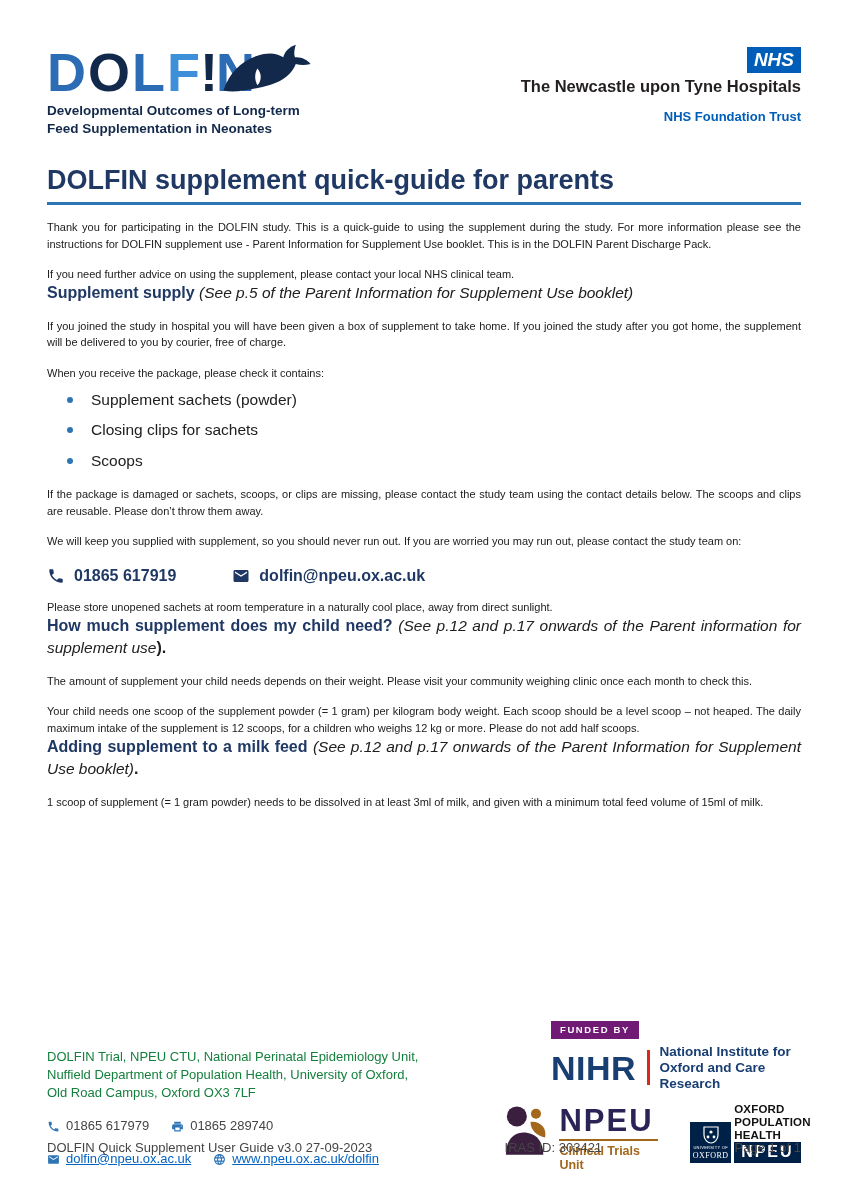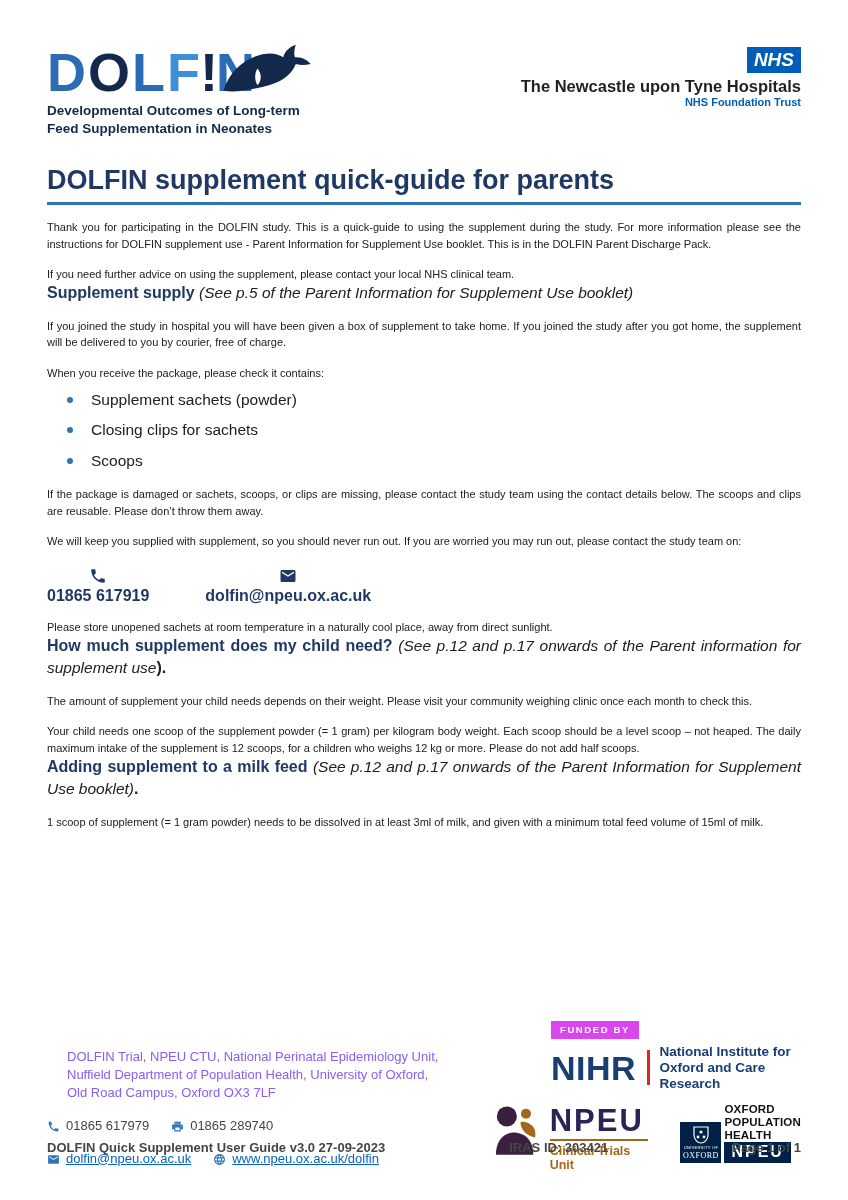--- a/index.html
+++ b/index.html
@@ -23,62 +23,62 @@
   .lt-0,.lt-2,.lt-5 { color:#2B6CB5; }
   .lt-1,.lt-4 { color:#13294B; }
   .lt-3 { color:#3E8FD9; }
   .lt-4 { letter-spacing:0; margin:0 -2px; }
   .dolphin { position:absolute; right:-58px; top:-22px; width:96px; height:76px; }
   .tagline { margin-top:3px; font-size:13.5px; font-weight:600; color:#13294B; line-height:1.3; }
 
   .nhs-block { text-align:right; padding-top:2px; }
   .nhs-box { display:inline-block; background:#005EB8; color:#fff; font-style:italic; font-weight:700; font-size:19px; line-height:1; padding:3px 7px 4px 7px;text-align:right; }
   .nhs-org { margin-top:4px; font-size:16.5px; font-weight:700; color:#231F20; }
-  .nhs-sub { margin-top:0; font-size:11px; font-weight:700; color:#005EB8; }
+  .nhs-sub { margin-top:13px; font-size:13px; font-weight:700; color:#005EB8; }
 
   
   .doc-title { margin-top:15px; font-size:27px; font-weight:700; color:#1F3864; line-height:1.05; }
   .title-rule { height:3px; background:#2E75B6; margin-top:8px; }
 
   
   .para { margin-top:14px; font-size:11px; line-height:1.48; text-align:justify; color:#202020; }
   .section-heading { font-size:16px; line-height:1.35; text-align:justify; }
   .sh-bold { font-weight:700; color:#1F3864; }
   .sh-note { font-style:italic; color:#202020; font-size:15.5px; }
   .sh-suffix { font-weight:700; color:#202020; }
 
   ul.checklist { list-style:none; margin:4px 0 0 20px; }
   ul.checklist li { position:relative; padding-left:24px; margin-top:8px; font-size:15.5px; line-height:1.45; }
   ul.checklist li::before { content:""; position:absolute; left:0; top:8px; width:6px; height:6px; border-radius:50%; background:#2E75B6; }
 
   .contact-row { margin-top:18px; display:flex; align-items:center; gap:14px; }
-  .contact-item { display:flex; align-items:center; gap:2px; font-size:16px; font-weight:700; color:#1F3864;flex-direction:column; }
+  .contact-item { display:flex; align-items:center; gap:9px; font-size:16px; font-weight:700; color:#1F3864; }
   .contact-item + .contact-item { margin-left:42px; }
   .c-icon { width:18px; height:18px; fill:#1F3864; flex:0 0 auto; }
 
   
   .f-left { position:absolute; left:47px; top:1048px; width:430px; }
-  .f-addr { font-size:13px; color:#8b5cf6; line-height:1.38;margin-left:20px; }
+  .f-addr { font-size:13px; color:#15803d; line-height:1.38; }
   .f-contact { margin-top:16px; font-size:13px; color:#454545; display:flex; align-items:center; gap:6px; line-height:1.3; }
   .f-icon { width:13px; height:13px; fill:#2E75B6; flex:0 0 auto; }
   .f-gap { width:10px; }
   .f-link { color:#0563C1; text-decoration:underline; }
 
-  .bottom-row { position:absolute; left:47px; right:47px; top:1140px; display:flex; justify-content:space-between; font-size:13px; color:#454545;font-weight:bold; }
+  .bottom-row { position:absolute; left:47px; right:47px; top:1140px; display:flex; justify-content:space-between; font-size:13px; color:#454545; }
 
   
   .logos { position:absolute; right:47px; top:1019px; width:296px; }
   .nihr-block { margin-left:46px; }
-  .funded-badge { display:inline-block; background:#d946ef; color:#fff; font-size:9.5px; font-weight:700; letter-spacing:1.6px; padding:3px 9px 4px 9px; }
+  .funded-badge { display:inline-block; background:#701a75; color:#fff; font-size:9.5px; font-weight:700; letter-spacing:1.6px; padding:3px 9px 4px 9px; }
   .nihr-row { display:flex; align-items:center; margin-top:5px; }
   .nihr-word { font-size:34px; font-weight:800; color:#193E72; letter-spacing:0.5px; line-height:1; }
   .nihr-bar { width:4px; height:35px; background:#DA291C; margin:0 9px 0 11px; }
   .nihr-text { font-size:13.5px; font-weight:700; color:#193E72; line-height:1.18; }
 
-  .logo-row { margin-top:11px; display:flex; justify-content:flex-end; align-items:flex-start;gap:32px; }
+  .logo-row { margin-top:11px; display:flex; justify-content:space-between; align-items:flex-start;gap:32px; }
   .npeu-logo { display:flex; align-items:flex-start; gap:7px; }
   .npeu-mark { width:52px; height:56px; }
   .npeu-textcol { padding-top:2px; }
   .npeu-word { font-size:31px; font-weight:600; color:#2A2356; letter-spacing:2px; line-height:1; }
   .npeu-rule { height:2px; background:#A3671C; margin:3px 0 3px 0; }
   .npeu-sub { font-size:12.5px; font-weight:600; color:#A3671C; }
 
   .ox-logo { display:flex; align-items:flex-end; gap:3px; }
   .ox-crest { width:41px; height:41px; background:#002147; color:#fff; display:flex; flex-direction:column; align-items:center; justify-content:center; gap:1px; }
   .ox-crest-shield { width:16px; height:18px; }

